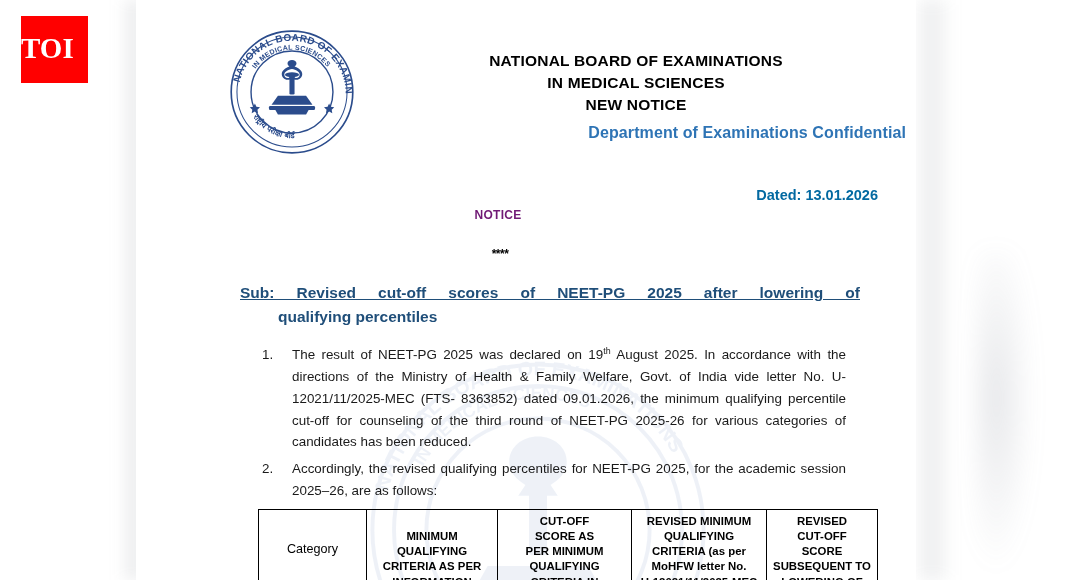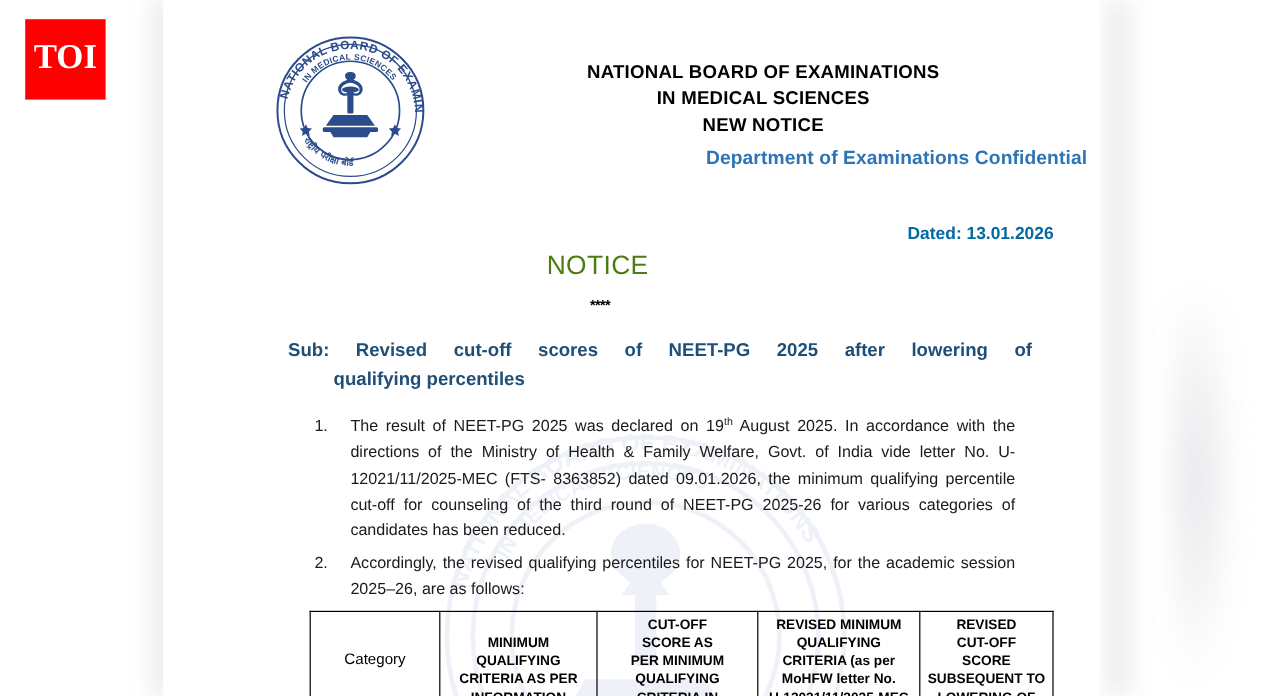--- a/index.html
+++ b/index.html
@@ -58,21 +58,20 @@
   
   #toi-logo {
     position: absolute;
     left: 21px;
     top: 16px;
     width: 67px;
     height: 67px;
     background: #FF0000;
     display: flex;
     align-items: center;
-    justify-content: center;
   }
   #toi-logo .toi-text {
     font-family: "Liberation Serif", serif;
     font-weight: bold;
     color: #ffffff;
     font-size: 29px;
     letter-spacing: 0px;
     line-height: 1;
     transform: translateY(-1px);
   }
@@ -147,23 +146,23 @@
     font-weight: bold;
     color: #0369a1;
     z-index: 2;
   }
   #notice-title {
     position: absolute;
     left: 0;
     top: 208px;
     width: 780px;
     text-align: center;
-    font-size: 22px;
-    font-weight: normal;
-    color: #4d7c0f;
+    font-size: 12px;
+    font-weight: bold;
+    color: #701a75;
     letter-spacing: 0.3px;
     transform: translateX(-28px);
     z-index: 2;
   }
   #stars {
     position: absolute;
     left: 0;
     top: 247px;
     width: 780px;
     text-align: center;
@@ -185,20 +184,21 @@
     font-weight: bold;
     color: #1F4E79;
     line-height: 1.52;
     z-index: 2;
   }
   #subject .sub-l1 {
     display: block;
     text-align: justify;
     text-align-last: justify;
     white-space: nowrap;
+    text-decoration: underline;
   }
   #subject .sub-l2 {
     display: block;
     padding-left: 38px;
   }
 
   
   .para {
     position: absolute;
     z-index: 2;

